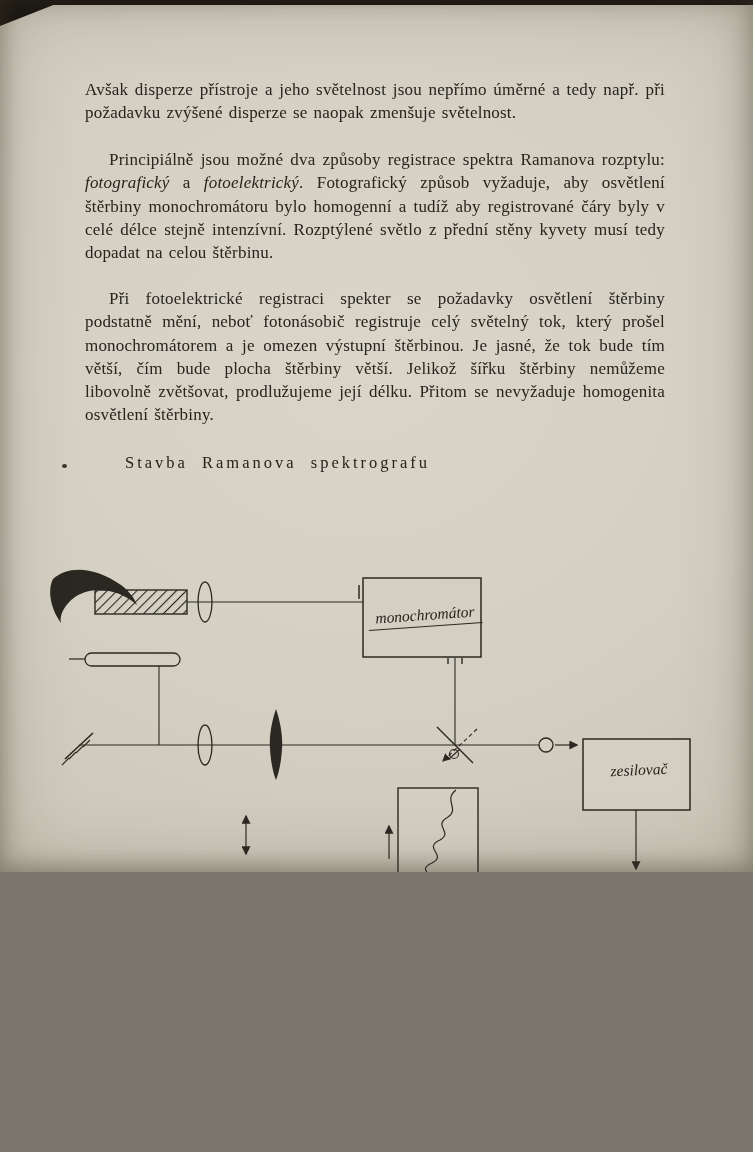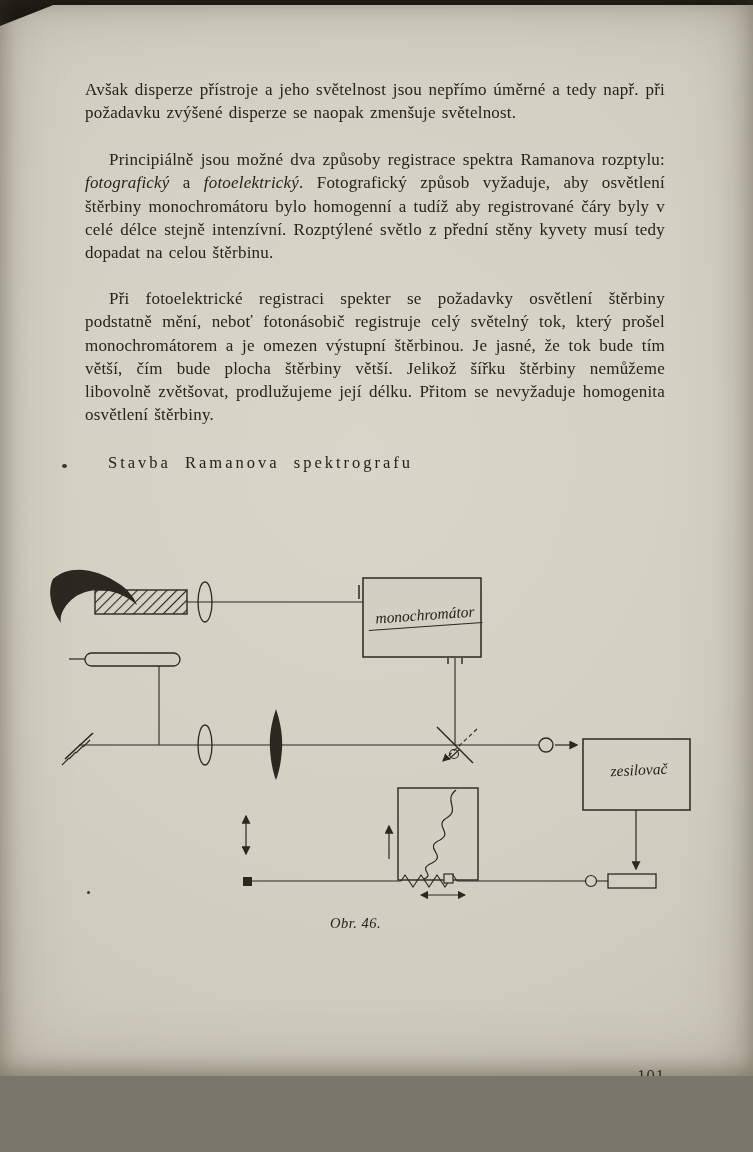--- a/index.html
+++ b/index.html
@@ -1,18 +1,18 @@
 <!DOCTYPE html>
 <html lang="cs"><head>
 <meta charset="utf-8">
 <style>
   * { margin:0; padding:0; box-sizing:border-box; }
   html, body { background:#7a766b; }
   .page {
-    position:relative; width:753px; height:1076px; overflow:hidden;
+    position:relative; width:753px; height:872px; overflow:hidden;
     background: radial-gradient(ellipse 120% 90% at 48% 42%,
       #d9d5c8 0%, #d3cfc2 45%, #cbc6b8 75%, #b8b3a5 100%);
     font-family:"Liberation Serif","DejaVu Serif",serif;
     color:#27241e;
     padding-left:47px;
   }
   .page::after {
     content:""; position:absolute; inset:0; pointer-events:none;
     box-shadow: inset 0 0 70px rgba(70,62,48,.26),
                 inset 0 -7px 18px rgba(70,62,48,.24),
@@ -22,21 +22,21 @@
   .edge-top { position:absolute; top:0; left:0; width:100%; height:5px; background:#16130f; }
   .corner-tl { position:absolute; top:0; left:0; width:0; height:0;
     border-top:26px solid #16130f; border-right:66px solid transparent; }
   .block {
     position:absolute; left:85px; width:580px;
     text-align:justify; font-size:17px; line-height:23.3px;
     letter-spacing:.2px; word-spacing:1.6px; hyphens:auto;
   }
   .indent { text-indent:24px; }
   .heading {
-    position:absolute; left:108px; width:557px;
+    position:absolute; left:125px; width:557px;
     font-size:16.5px; font-weight:normal;
     letter-spacing:3px; word-spacing:7px; color:#26231d;
   }
   .figure { position:absolute; left:45px; top:563px; width:665px; height:396px; }
   .figure svg { position:absolute; left:0; top:0; }
   .fig-label {
     position:absolute; font-style:italic; font-size:15.5px;
     text-align:center; color:#26231d; white-space:nowrap;
   }
   .label-mono { left:323px; top:43px; width:114px; transform:rotate(-4deg);

